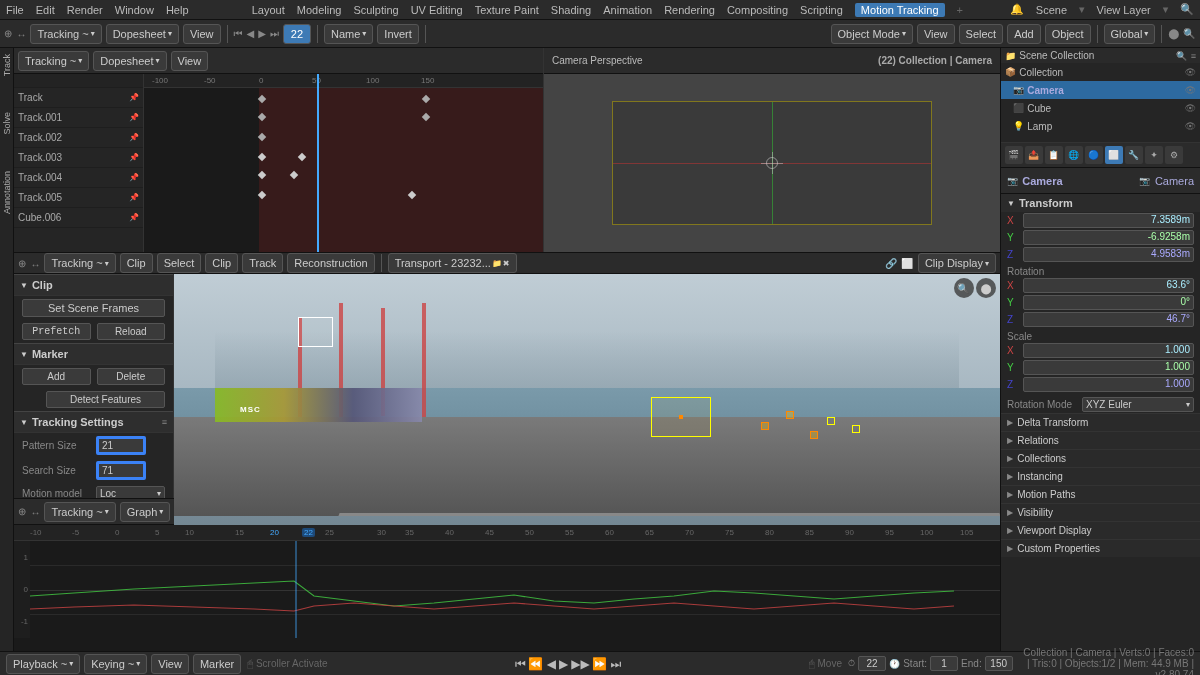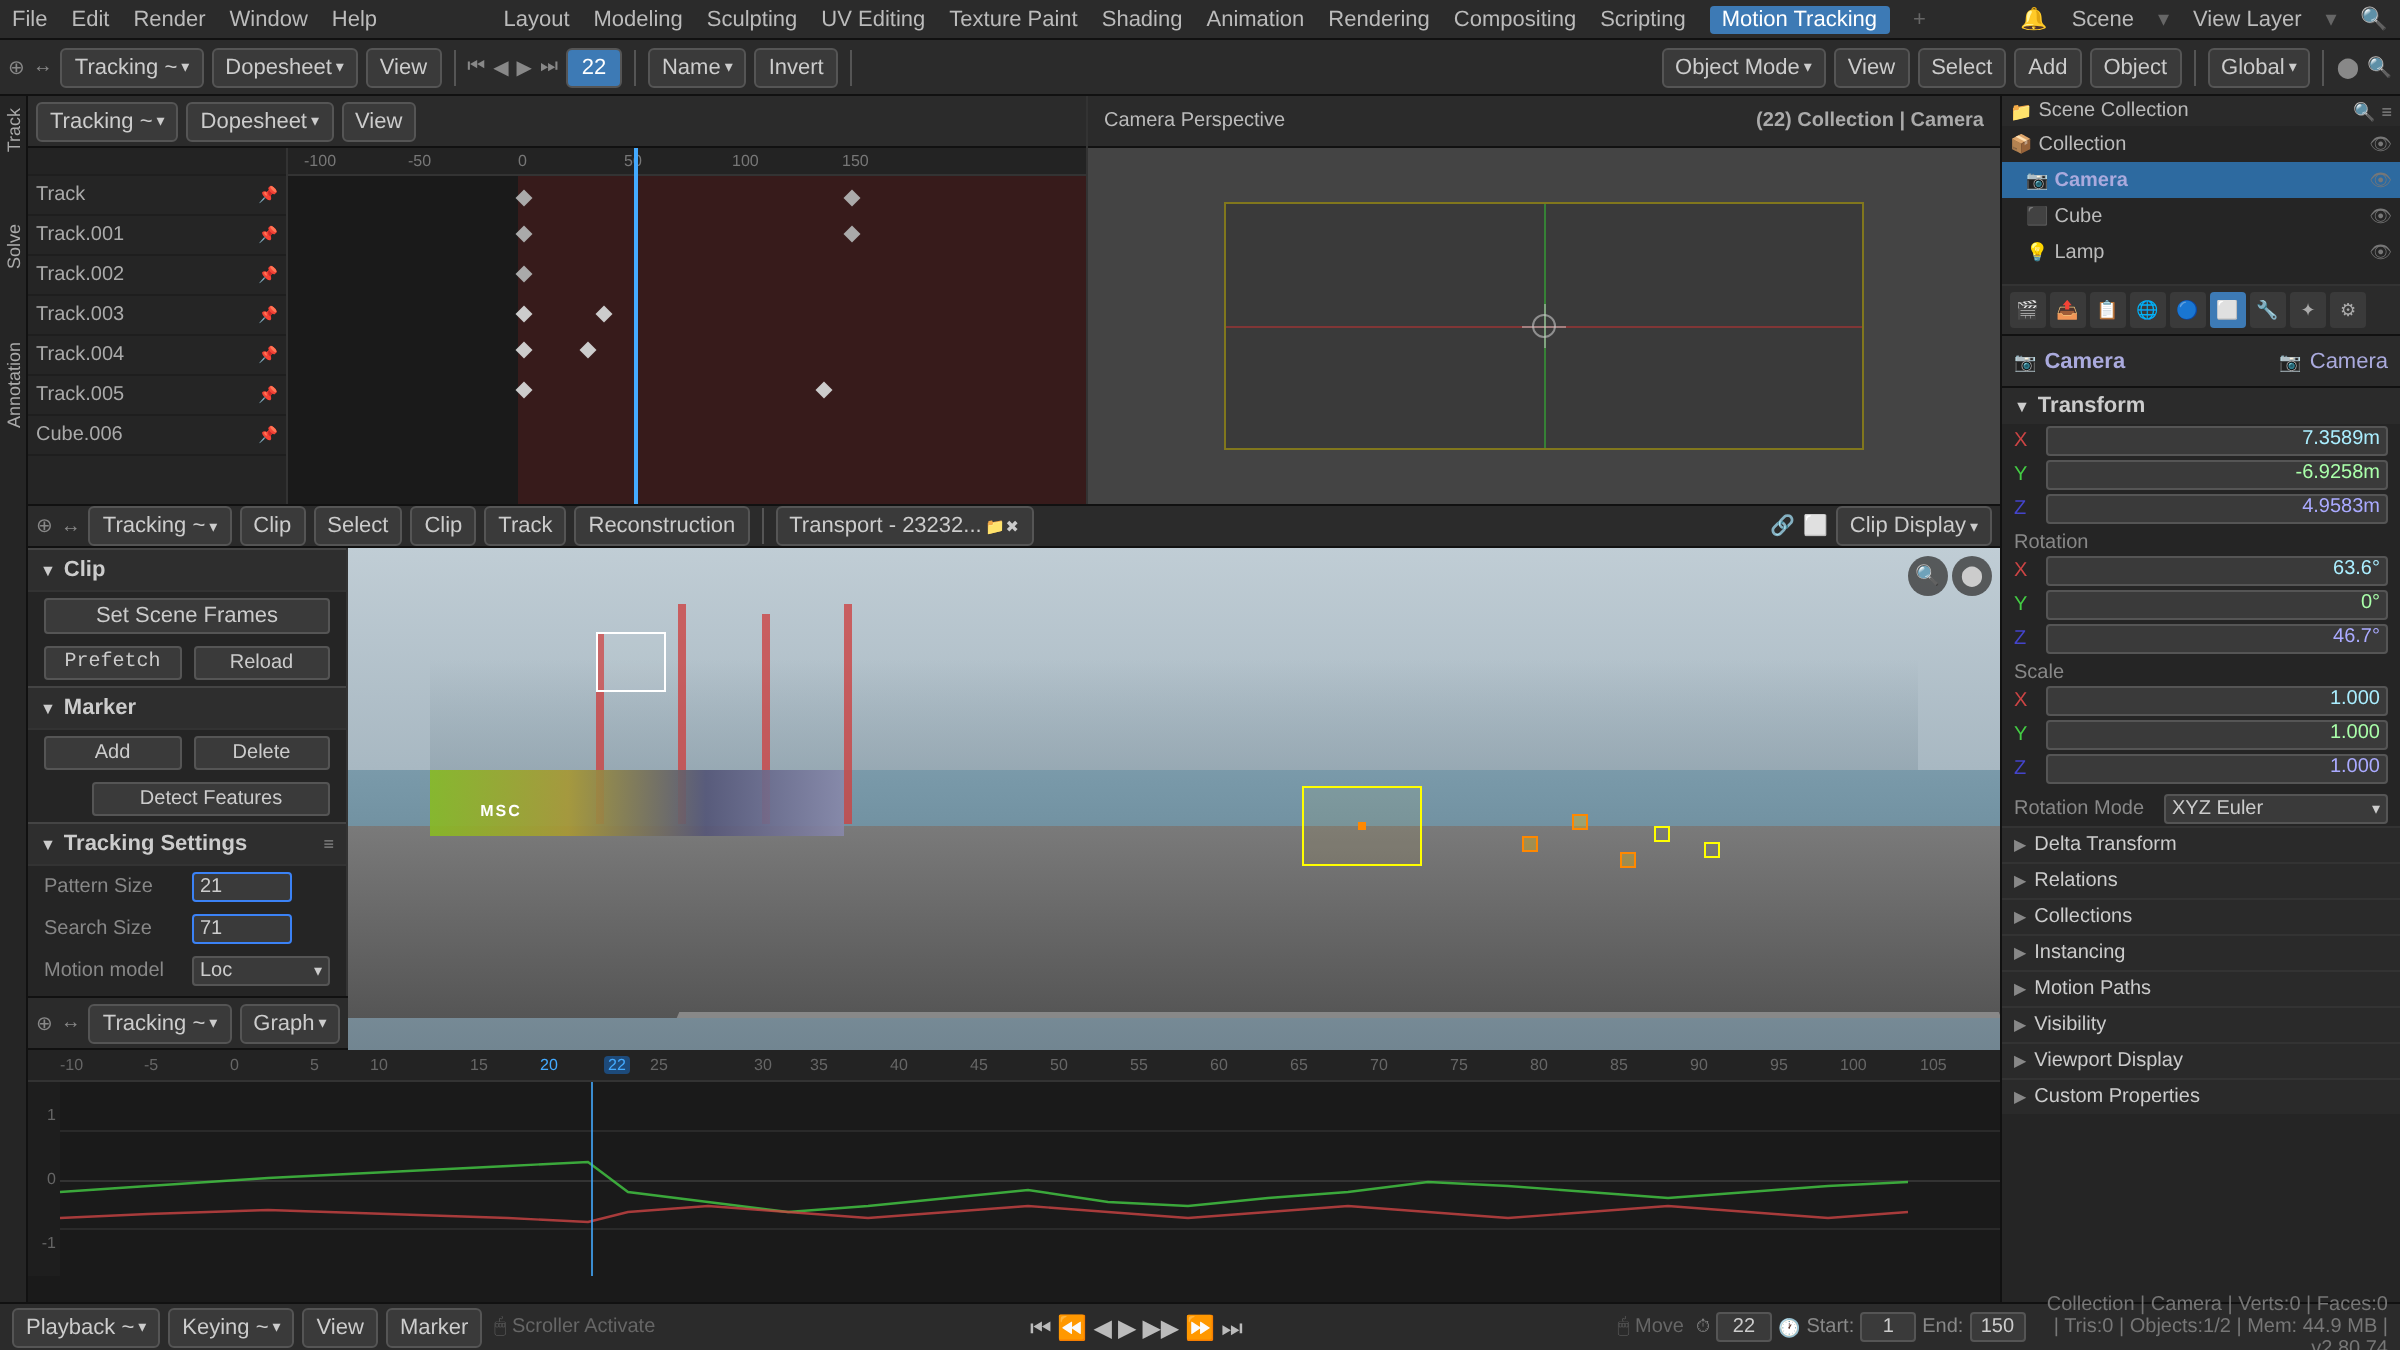--- a/index.html
+++ b/index.html
@@ -215,21 +215,21 @@
     .tool-row {
       padding: 3px 8px;
       display: flex;
       align-items: center;
       gap: 4px;
       color: #aaa;
     }
     .tool-row label { color: #888; font-size: 10px; min-width: 70px; }
     .tool-input {
       background: #3a3a3a;
-      border: 1px solid #3b82f6;
+      border: 3px solid #3b82f6;
       color: #ccc;
       width: 50px;
       font-size: 10px;
       padding: 1px 3px;
       border-radius: 2px;
     }
     .tool-btn {
       background: #3a3a3a;
       border: 1px solid #555;
       color: #ccc;

